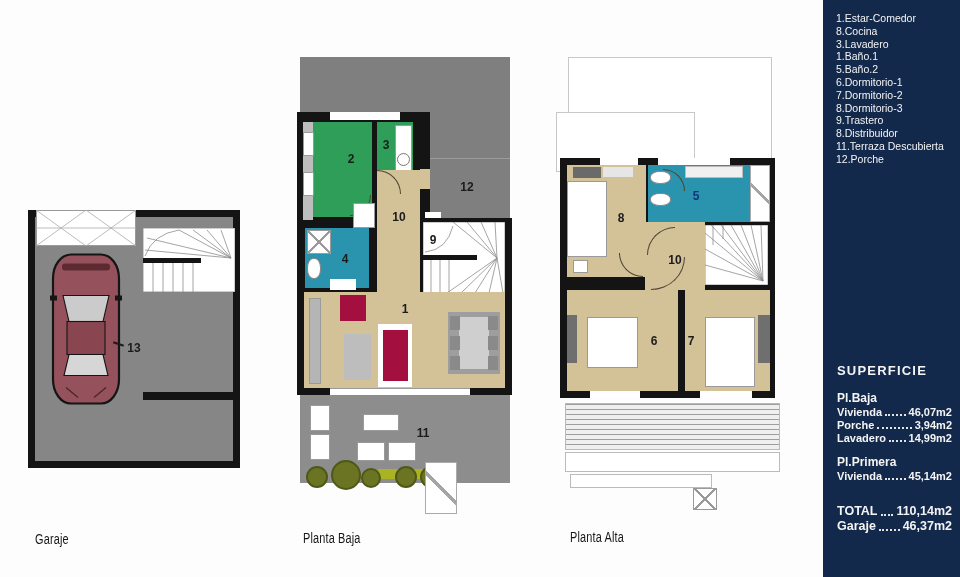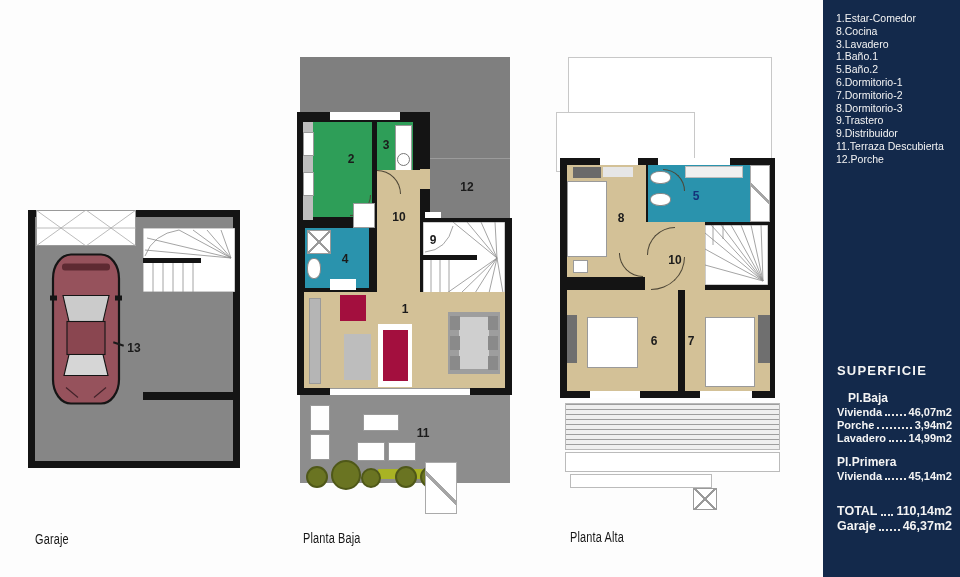--- a/index.html
+++ b/index.html
@@ -230,28 +230,28 @@
     <div class="legend">
       <div>1.Estar-Comedor</div>
       <div>8.Cocina</div>
       <div>3.Lavadero</div>
       <div>1.Baño.1</div>
       <div>5.Baño.2</div>
       <div>6.Dormitorio-1</div>
       <div>7.Dormitorio-2</div>
       <div>8.Dormitorio-3</div>
       <div>9.Trastero</div>
-      <div>9.Distribuidor</div>
+      <div>8.Distribuidor</div>
       <div>11.Terraza Descubierta</div>
       <div>12.Porche</div>
     </div>
 
     <div class="sup-title">SUPERFICIE</div>
 
-    <div class="sup-head" style="top:391px;margin-left:11px;">Pl.Baja</div>
+    <div class="sup-head" style="top:391px;">Pl.Baja</div>
     <div class="srows" style="top:405px;">
       <div class="srow">
         <span>Vivienda</span>
         <span class="leader"></span>
         <span>46,07m2</span>
       </div>
       <div class="srow">
         <span>Porche</span>
         <span class="leader"></span>
         <span>3,94m2</span>

